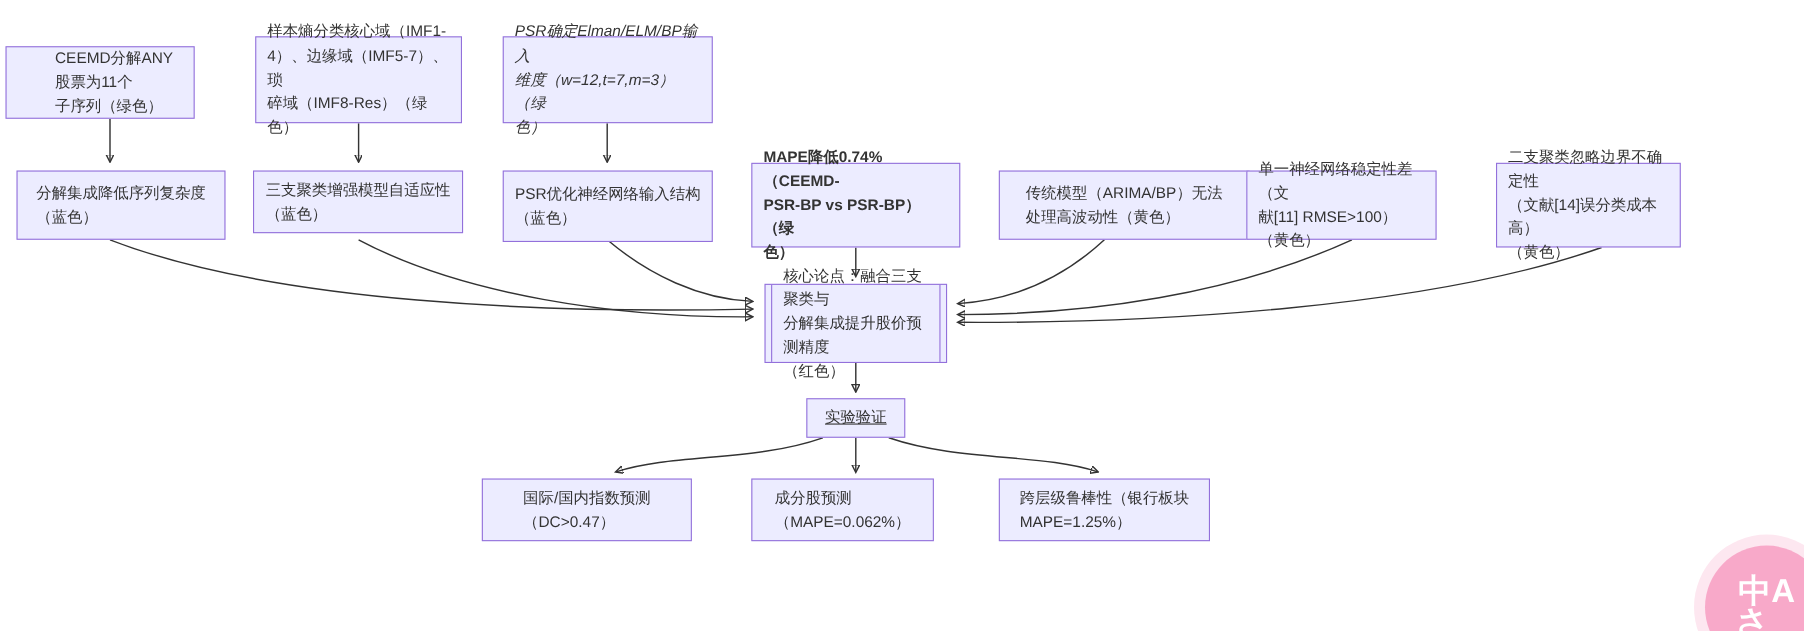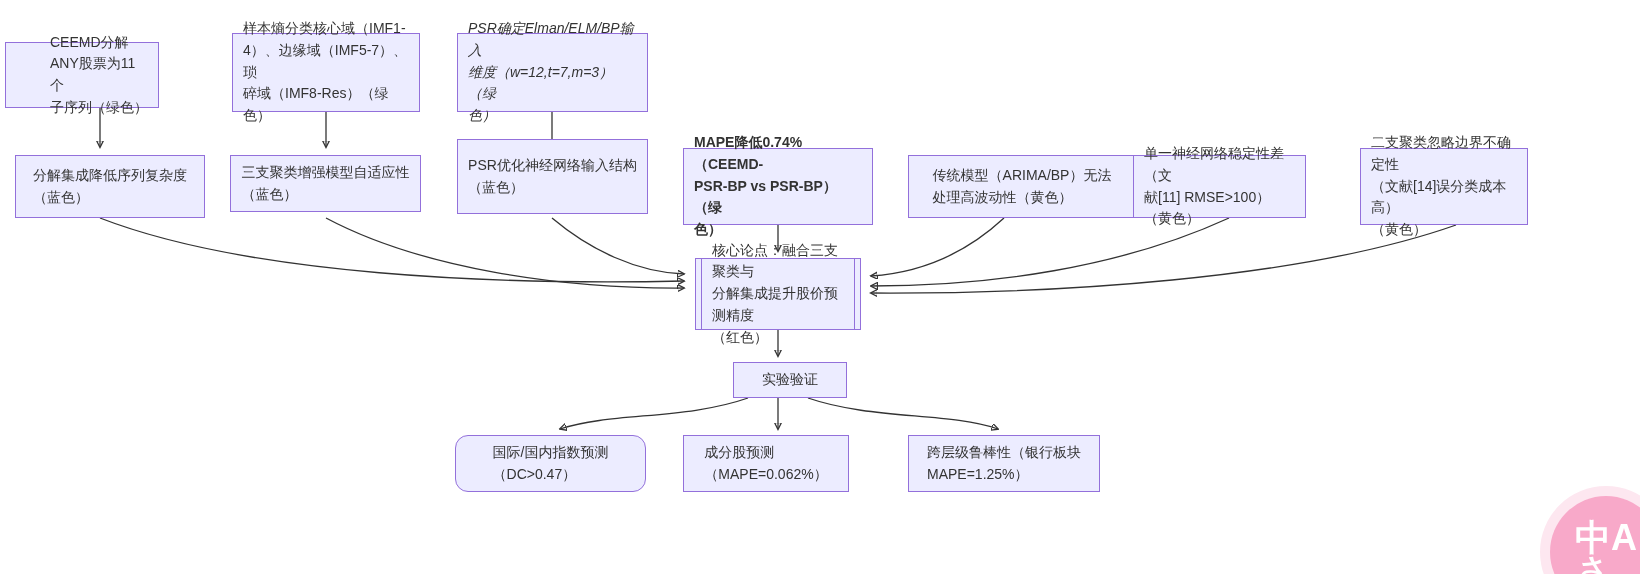--- a/index.html
+++ b/index.html
@@ -27,21 +27,21 @@
   .subroutine::after{right:5px;}
   #edges{position:absolute;left:0;top:0;z-index:1;}
   #edges path{fill:none;stroke:#333333;stroke-width:1.3px;}
   #watermark{
     position:absolute;left:1550px;top:496px;width:112px;height:112px;border-radius:50%;
     background:#f8a9c9;
     box-shadow:0 0 0 10px #fde7f0;
     display:flex;flex-direction:column;align-items:center;justify-content:center;
     color:#ffffff;font-weight:bold;z-index:3;
   }
-  #watermark .wm-top{font-size:36px;line-height:0.95;}
+  #watermark .wm-top{font-size:30px;line-height:0.95;}
   #watermark .wm-bottom{font-size:30px;line-height:0.95;margin-right:26px;}
 </style>
 </head>
 <body>
 
 <div id="canvas">
 
   <svg id="edges" width="1640" height="574">
     <defs>
       <marker id="arrow" markerWidth="8" markerHeight="8" refX="6.5" refY="3.5" orient="auto" markerUnits="userSpaceOnUse">
@@ -61,21 +61,21 @@
     <path d="M1229,218 C1120,268 990,286 871,286" marker-end="url(#arrow)"></path>
     <path d="M1456,225 C1300,280 1050,294 871,293" marker-end="url(#arrow)"></path>
 
     <path d="M778,330 V356" marker-end="url(#arrow)"></path>
 
     <path d="M748,398 C685,420 612,412 560,429" marker-end="url(#arrow)"></path>
     <path d="M778,398 V429" marker-end="url(#arrow)"></path>
     <path d="M808,398 C872,420 948,412 998,429" marker-end="url(#arrow)"></path>
   </svg>
 
-  <div class="node" style="left:5px;top:42px;width:154px;height:66px;padding-left:44px;">
+  <div class="node" style="left:5px;top:42px;width:172px;height:66px;padding-left:44px;">
     <span>CEEMD分解ANY股票为11个
 子序列（绿色）</span>
   </div>
   <div class="node" style="left:232px;top:33px;width:188px;height:79px;">
     <span>样本熵分类核心域（IMF1-
 4）、边缘域（IMF5-7）、琐
 碎域（IMF8-Res）（绿色）</span>
   </div>
   <div class="node" style="left:457px;top:33px;width:191px;height:79px;font-style:italic;">
     <span>PSR确定Elman/ELM/BP输入
@@ -84,21 +84,21 @@
   </div>
 
   <div class="node" style="left:15px;top:155px;width:190px;height:63px;">
     <span>分解集成降低序列复杂度
 （蓝色）</span>
   </div>
   <div class="node" style="left:230px;top:155px;width:191px;height:57px;">
     <span>三支聚类增强模型自适应性
 （蓝色）</span>
   </div>
-  <div class="node" style="left:457px;top:139px;width:191px;height:75px;">
+  <div class="node" style="left:457px;top:155px;width:191px;height:65px;">
     <span>PSR优化神经网络输入结构
 （蓝色）</span>
   </div>
   <div class="node" style="left:683px;top:148px;width:190px;height:77px;font-weight:bold;">
     <span>MAPE降低0.74%（CEEMD-
 PSR-BP vs PSR-BP）（绿
 色）</span>
   </div>
   <div class="node" style="left:908px;top:155px;width:228px;height:63px;">
     <span>传统模型（ARIMA/BP）无法
@@ -113,25 +113,25 @@
 （文献[14]误分类成本高）
 （黄色）</span>
   </div>
 
   <div class="node subroutine" style="left:695px;top:258px;width:166px;height:72px;">
     <span>核心论点：融合三支聚类与
 分解集成提升股价预测精度
 （红色）</span>
   </div>
 
-  <div class="node" style="left:733px;top:362px;width:114px;height:36px;">
+  <div class="node" style="left:733px;top:362px;width:90px;height:36px;text-decoration:underline;">
     <span>实验验证</span>
   </div>
 
-  <div class="node" style="left:455px;top:435px;width:191px;height:57px;border-radius:13px;">
+  <div class="node" style="left:438px;top:435px;width:191px;height:57px;">
     <span>国际/国内指数预测
 （DC&gt;0.47）</span>
   </div>
   <div class="node" style="left:683px;top:435px;width:166px;height:57px;">
     <span>成分股预测
 （MAPE=0.062%）</span>
   </div>
   <div class="node" style="left:908px;top:435px;width:192px;height:57px;">
     <span>跨层级鲁棒性（银行板块
 MAPE=1.25%）</span>

